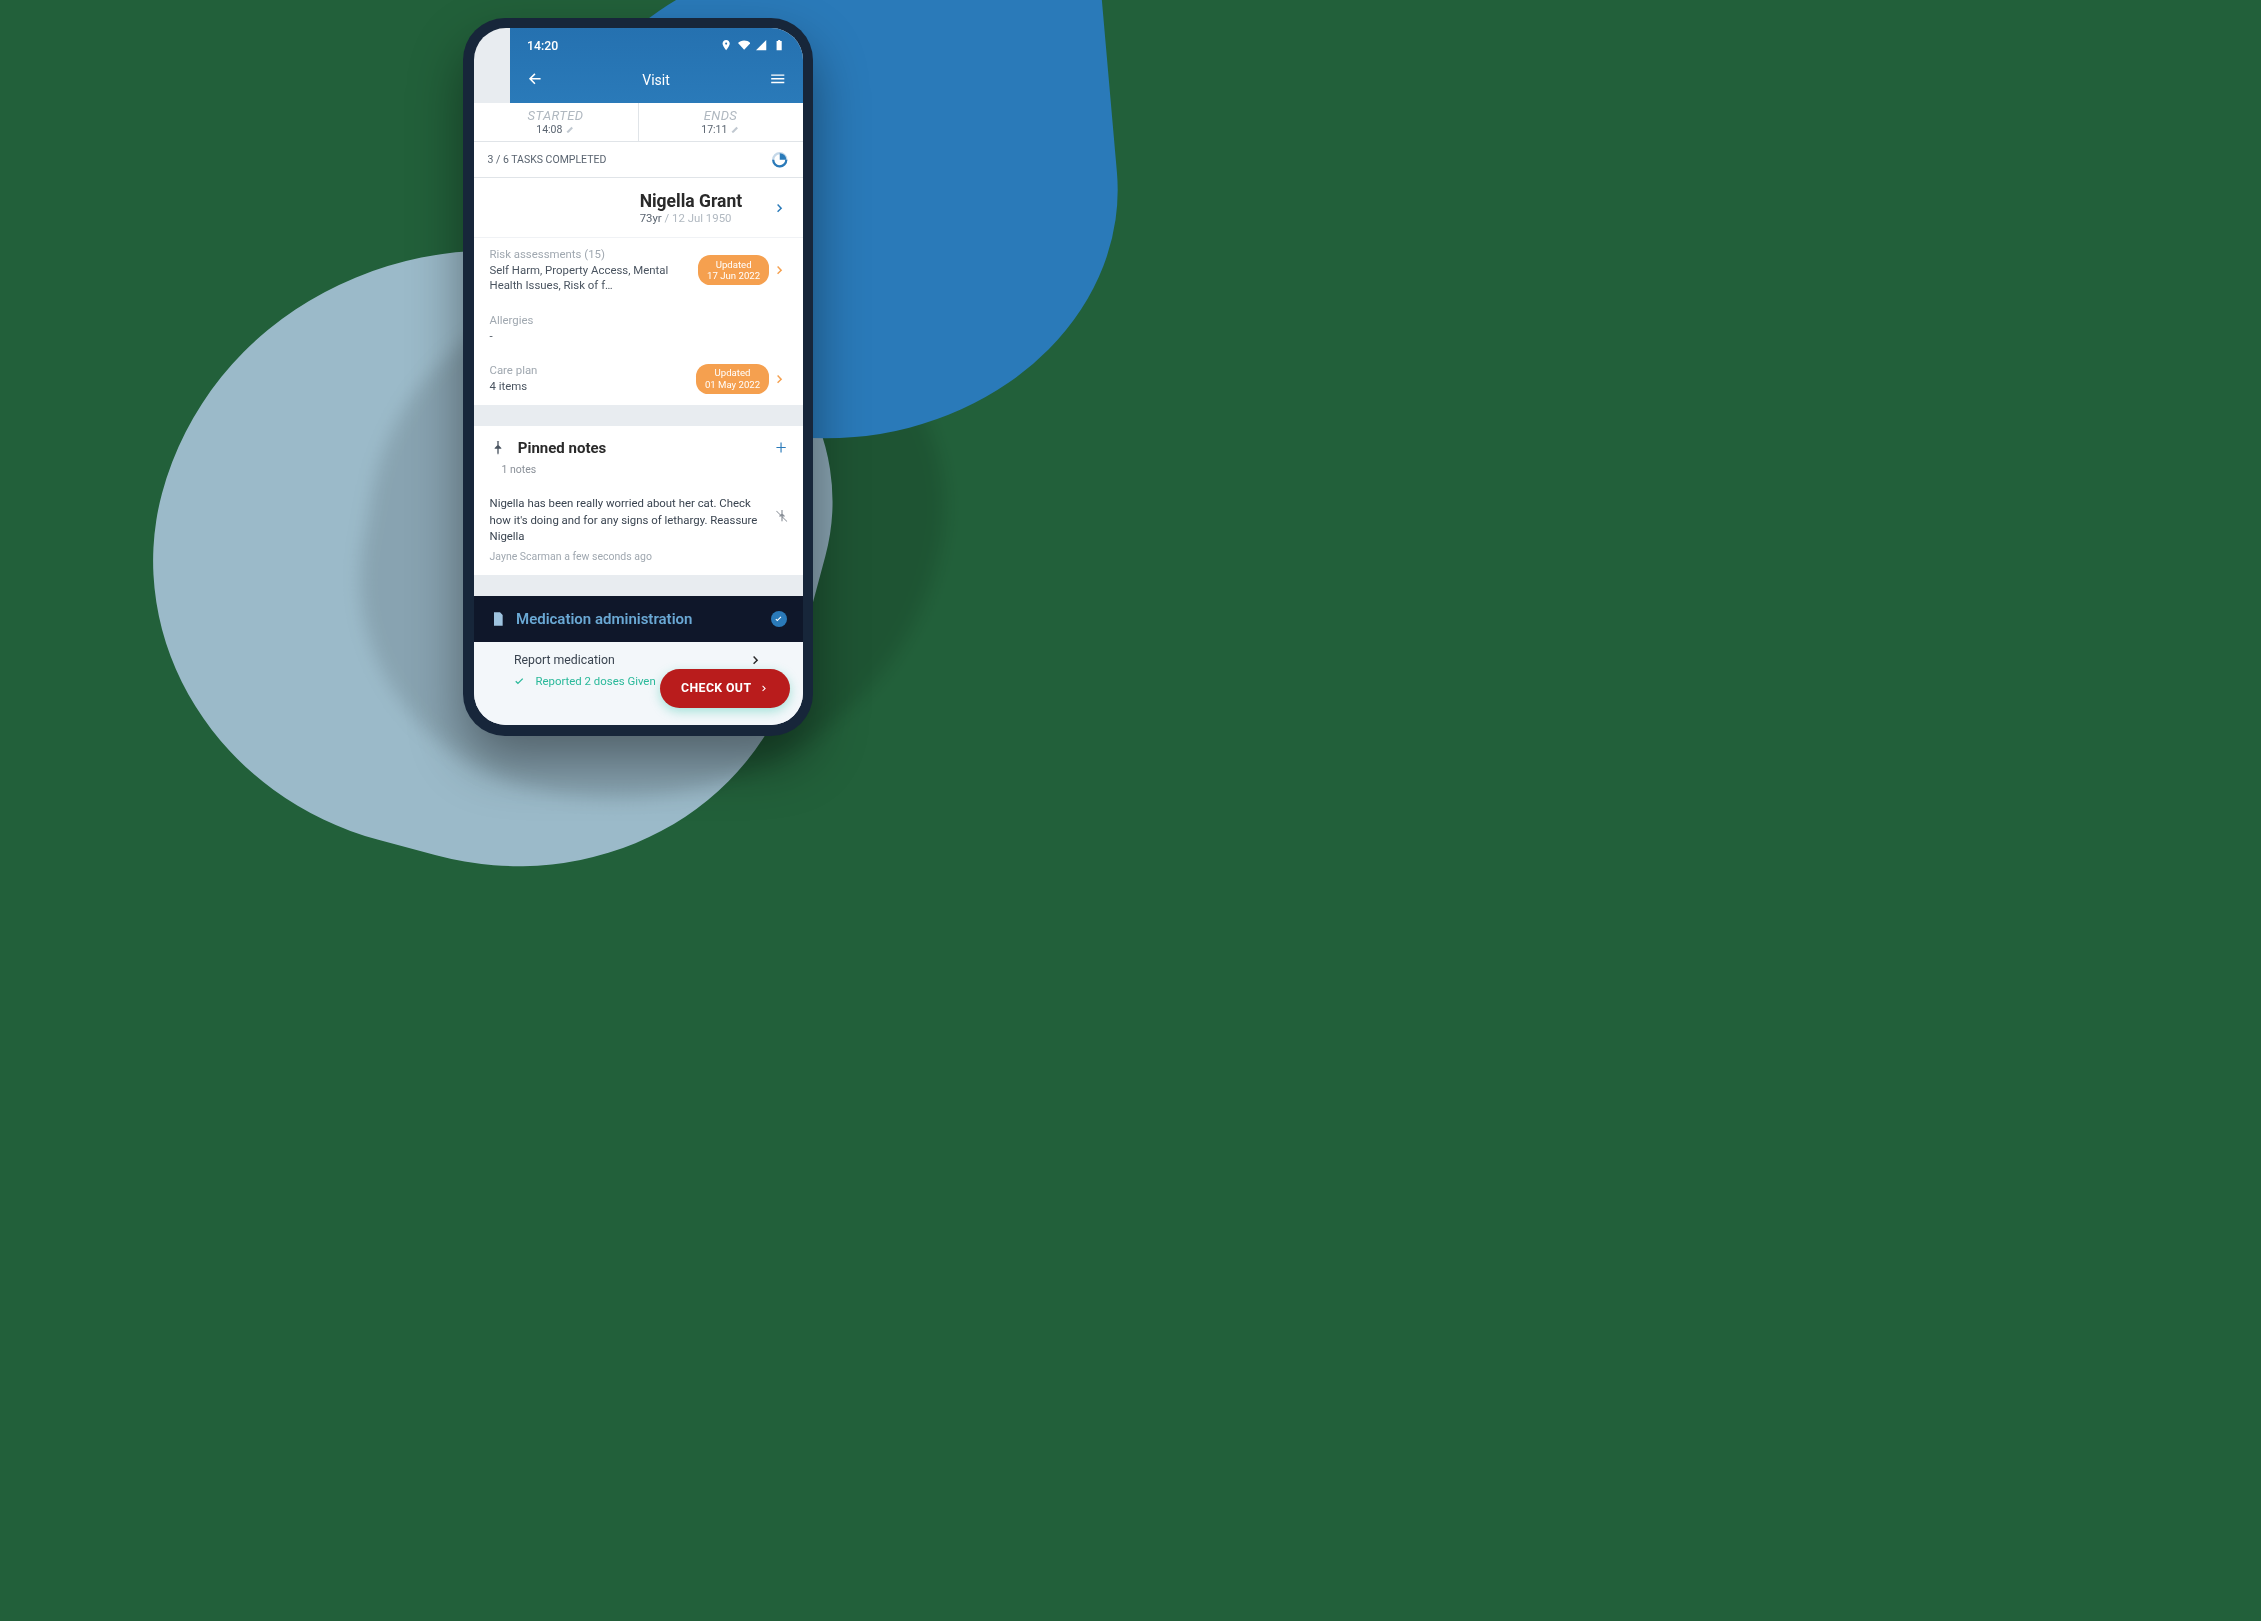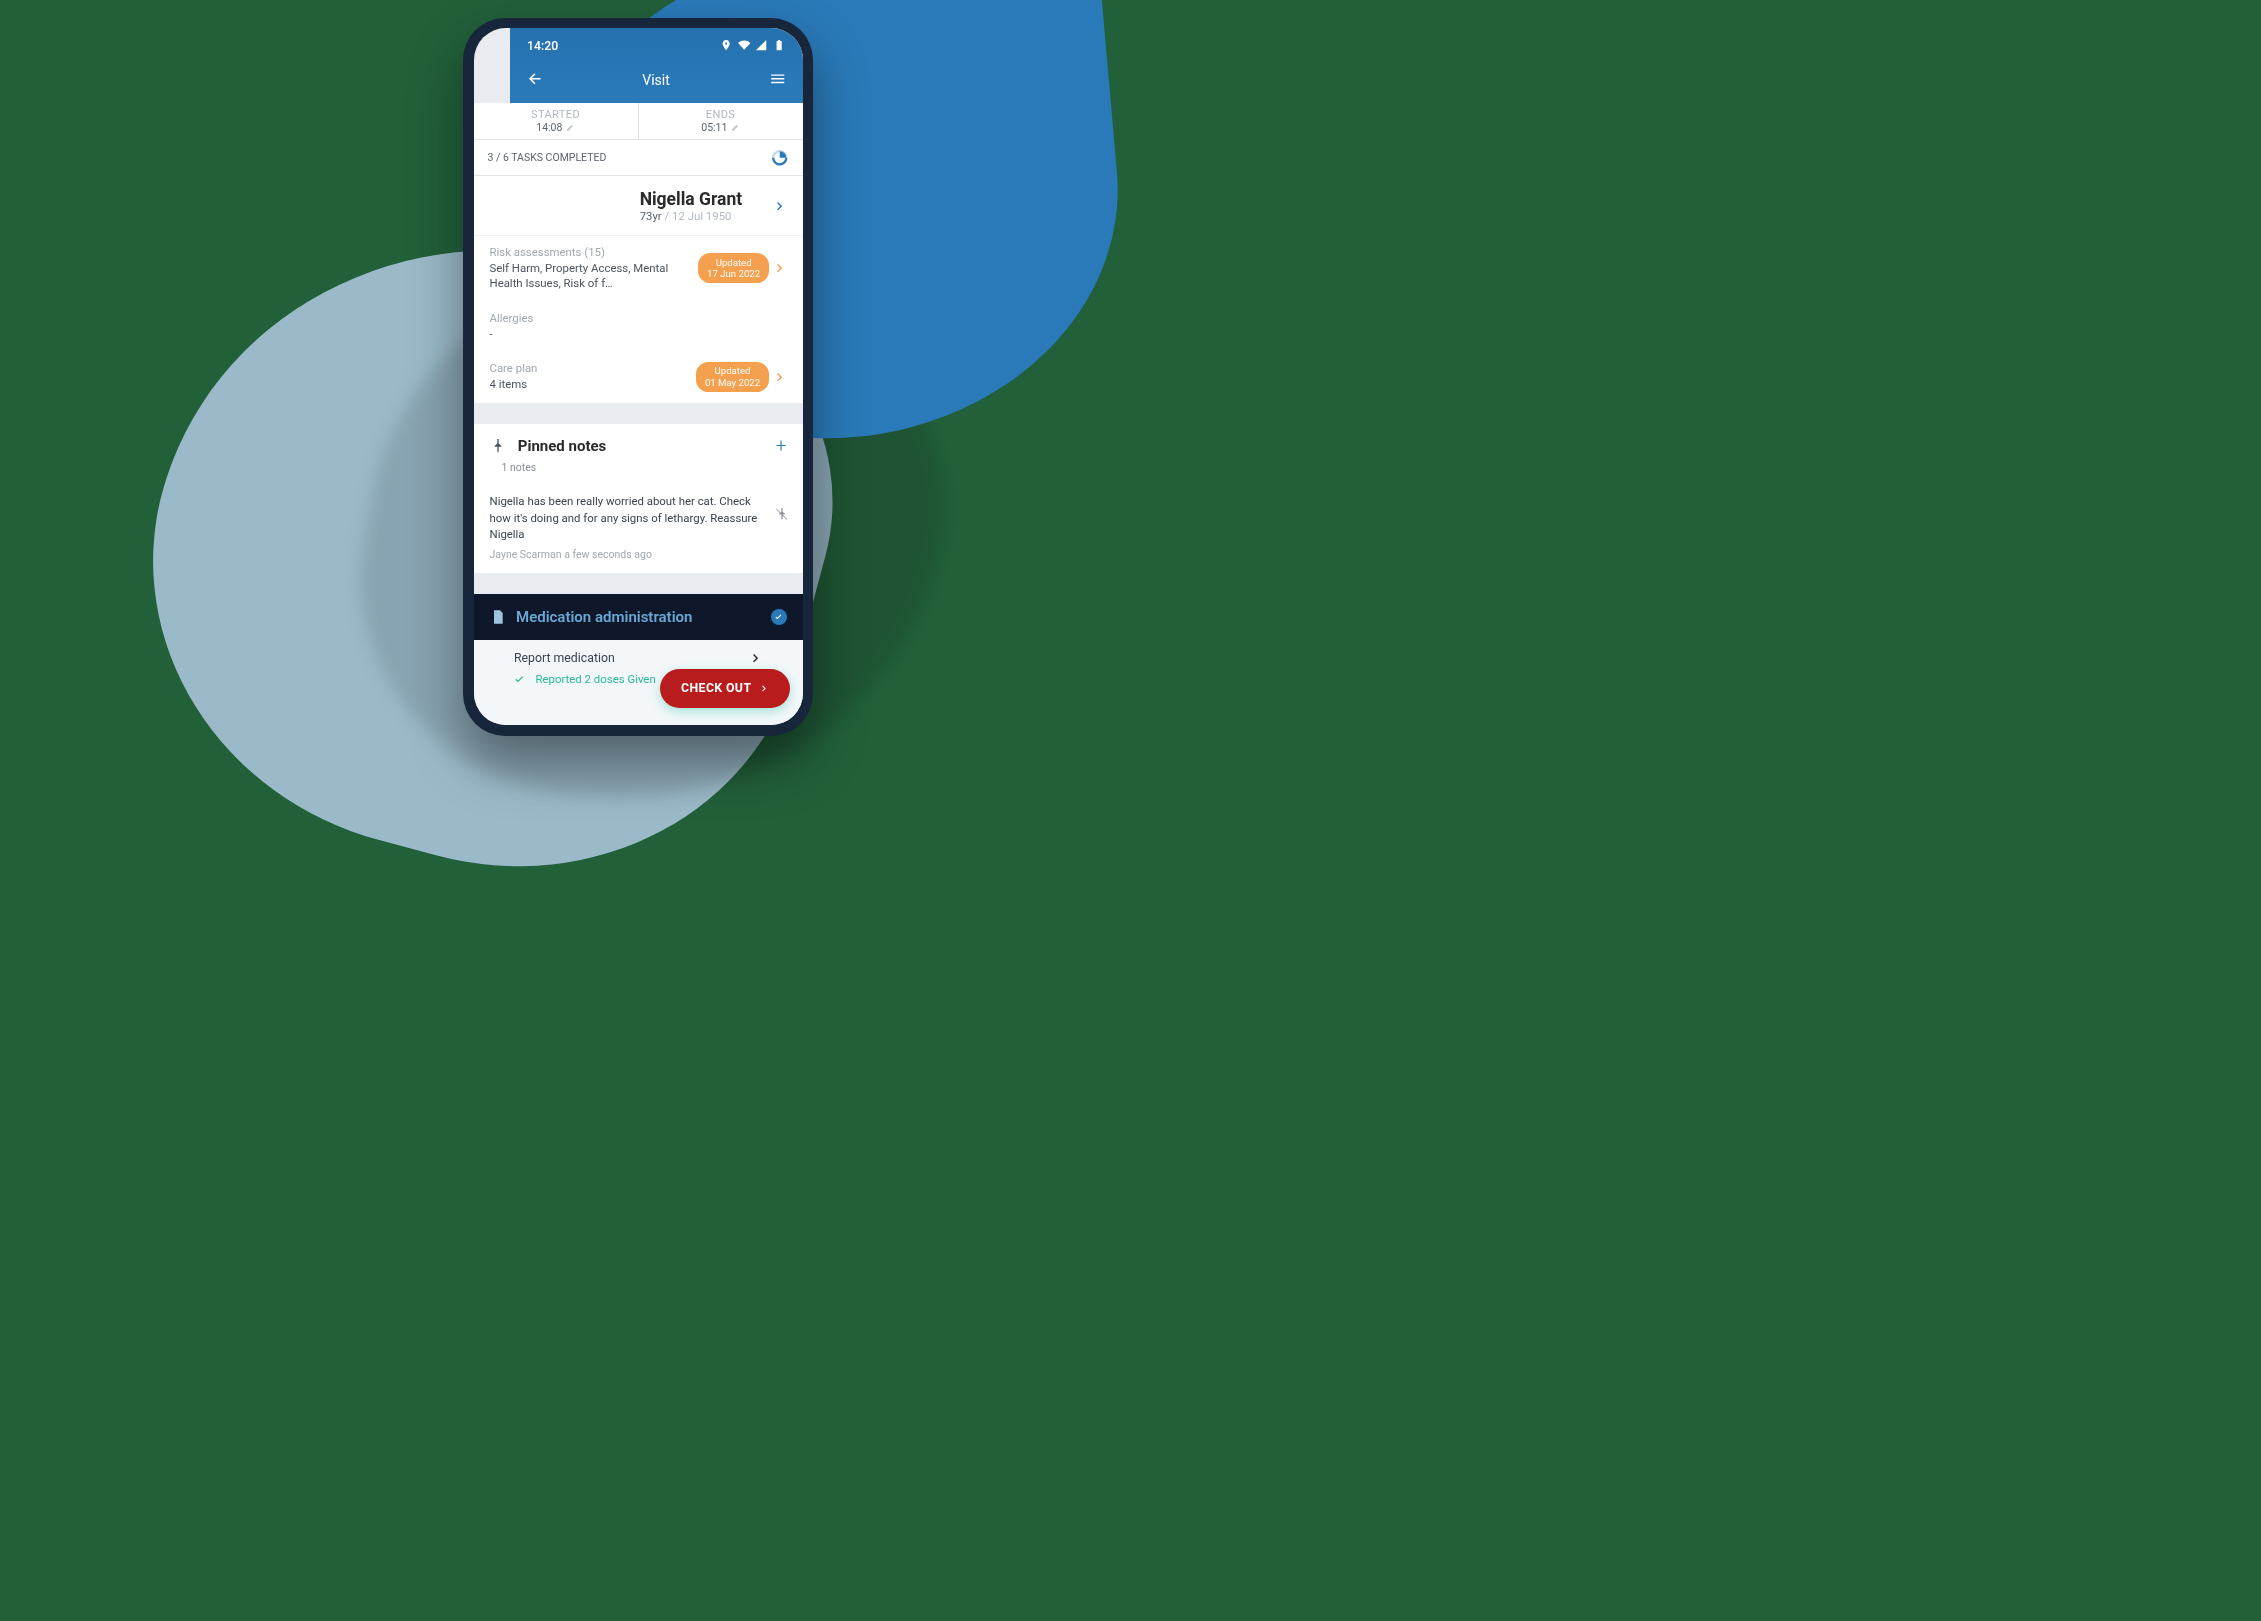--- a/index.html
+++ b/index.html
@@ -92,21 +92,21 @@
       display: flex;
       border-bottom: 0.9px solid #e0e4e8;
     }
     .time-col {
       flex: 1;
       text-align: center;
       padding: 5.3px 0;
       border-right: 0.9px solid #e0e4e8;
     }
     .time-col:last-child { border-right: none; }
-    .time-label { font-size: 11px; color: #b0b8c0; letter-spacing: 0.4px; }
+    .time-label { font-size: 13px; color: #b0b8c0; letter-spacing: 0.4px; font-style: italic; }
     .time-value { font-size: 10.5px; color: #5a6470; display: flex; align-items: center; justify-content: center; gap: 3.5px; }
     .time-value svg { width: 8.8px; height: 8.8px; fill: #c0c8d0; }
     .tasks-bar {
       background: white;
       display: flex;
       align-items: center;
       justify-content: space-between;
       padding: 8.8px 14px;
       border-bottom: 0.9px solid #e0e4e8;
       font-size: 10.5px;
@@ -278,21 +278,21 @@
         <div class="time-value">
           <span>14:08</span>
           <svg viewBox="0 0 24 24">
               <path d="M3 17v4h4L19 9l-4-4L3 17z"></path>
             </svg>
         </div>
       </div>
       <div class="time-col">
         <div class="time-label">ENDS</div>
         <div class="time-value">
-          <span>05:11</span>
+          <span>17:11</span>
           <svg viewBox="0 0 24 24">
               <path d="M3 17v4h4L19 9l-4-4L3 17z"></path>
             </svg>
         </div>
       </div>
     </div>
 
     <div class="tasks-bar">
       <span>3 / 6 TASKS COMPLETED</span>
       <svg class="progress-circle" viewBox="0 0 24 24">

